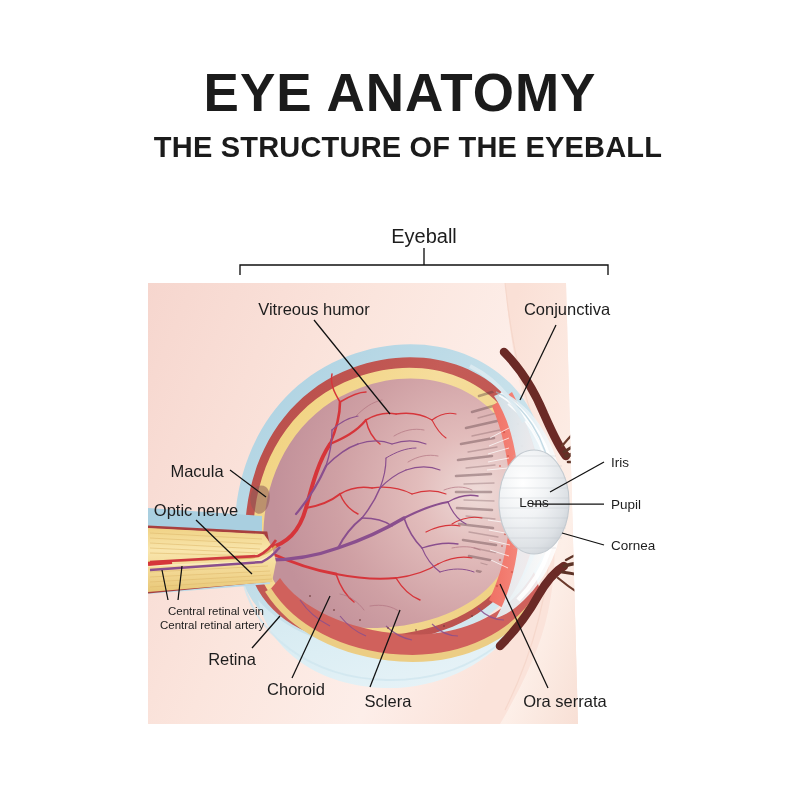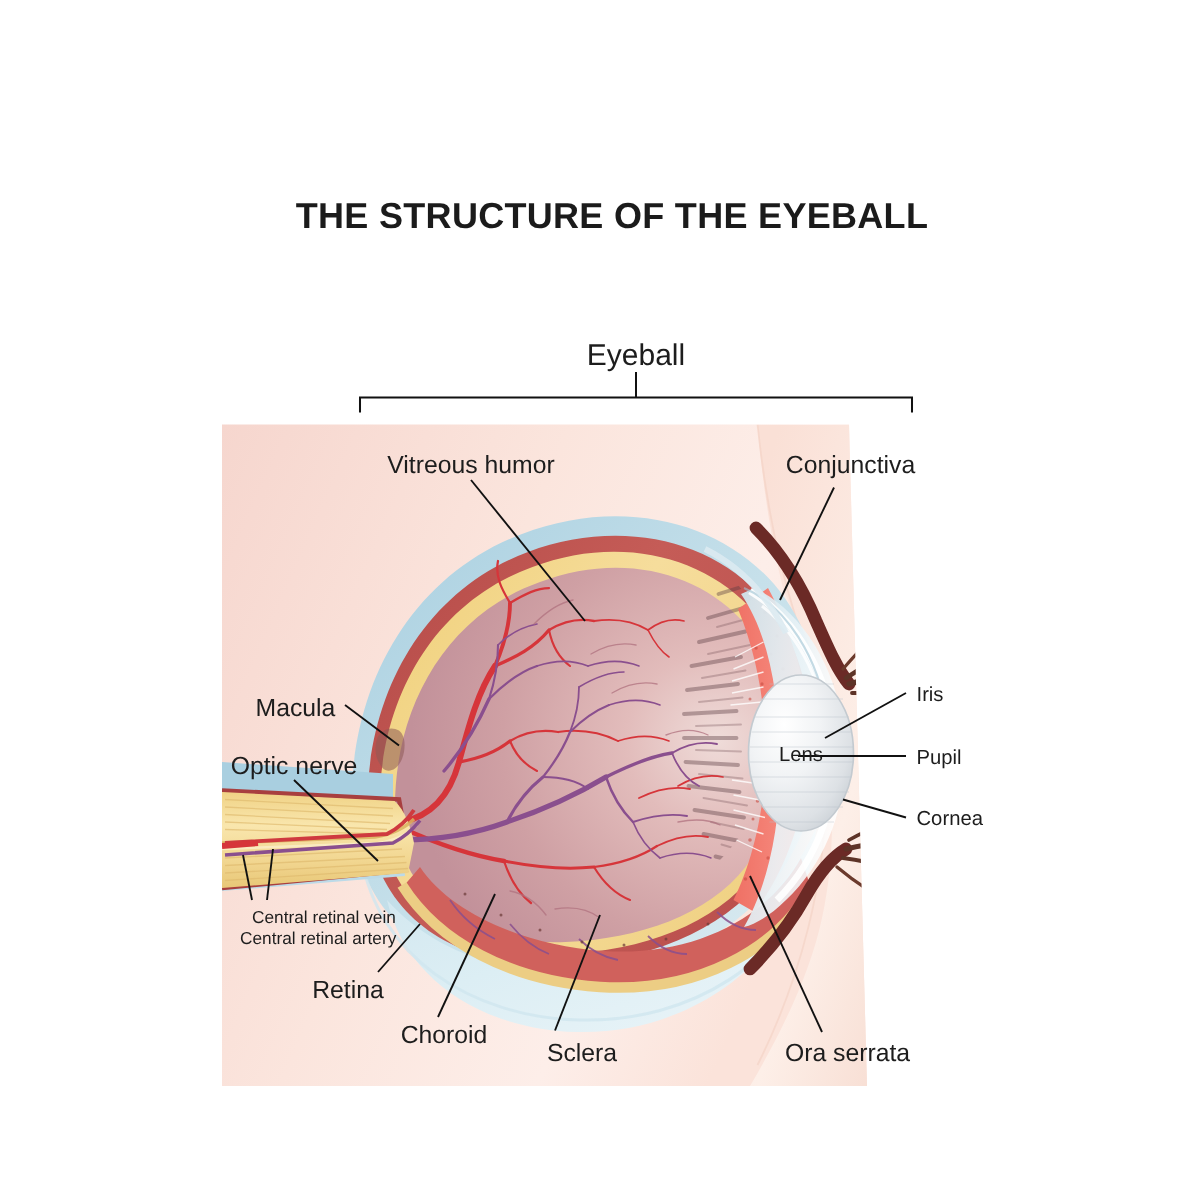--- a/index.html
+++ b/index.html
@@ -7,34 +7,35 @@
     width:800px;height:800px;background:#ffffff;
     font-family:"Liberation Sans","DejaVu Sans",sans-serif;
     overflow:hidden;position:relative;
   }
   #stage{position:absolute;inset:0;width:800px;height:800px;}
   .ttl{
     position:absolute;left:0;right:0;text-align:center;
     font-weight:bold;color:#1b1b1b;letter-spacing:0.5px;
   }
   #title{top:62px;font-size:53px;letter-spacing:1px;}
-  #subtitle{top:131px;font-size:24px;letter-spacing:0.2px;padding-left:16px;}
+  #subtitle{top:131px;font-size:29px;letter-spacing:0.2px;padding-left:16px;}
   svg{position:absolute;left:0;top:0;}
   .lbl{font-family:"Liberation Sans","DejaVu Sans",sans-serif;fill:#1d1d1d;}
   .lbl-m{font-size:16.5px;}
   .lbl-s{font-size:13.5px;}
   .lbl-xs{font-size:11.5px;}
   .lead{stroke:#111;stroke-width:1.25;fill:none;}
   .brk{stroke:#111;stroke-width:1.35;fill:none;}
 </style>
 </head>
 <body>
 
 <div id="stage">
 
+  <div class="ttl" id="title">EYE ANATOMY</div>
   <div class="ttl" id="subtitle">THE STRUCTURE OF THE EYEBALL</div>
 
   <svg width="800" height="800" viewBox="0 0 800 800">
     <defs>
       <linearGradient id="gPanel" x1="0" y1="0" x2="1" y2="0.45">
         <stop offset="0" stop-color="#f6d6ce"></stop>
         <stop offset="0.45" stop-color="#fbe5dd"></stop>
         <stop offset="0.78" stop-color="#fdeee9"></stop>
         <stop offset="1" stop-color="#fbe3da"></stop>
       </linearGradient>

